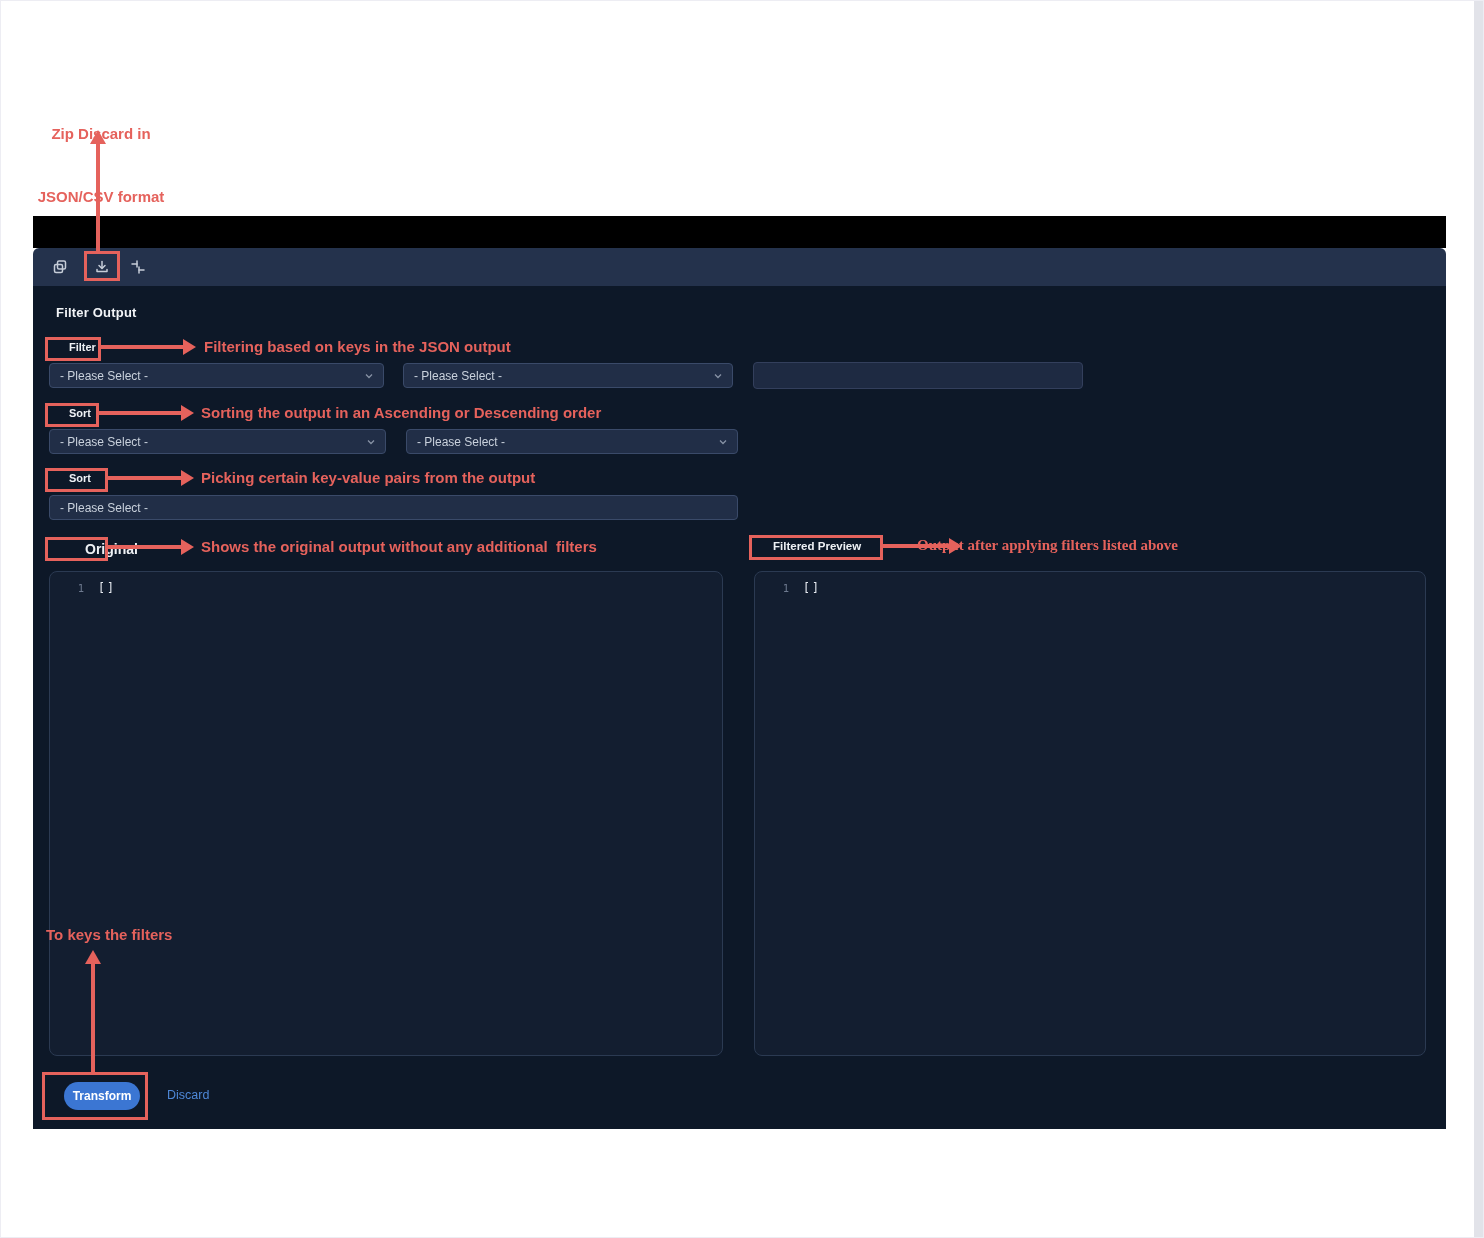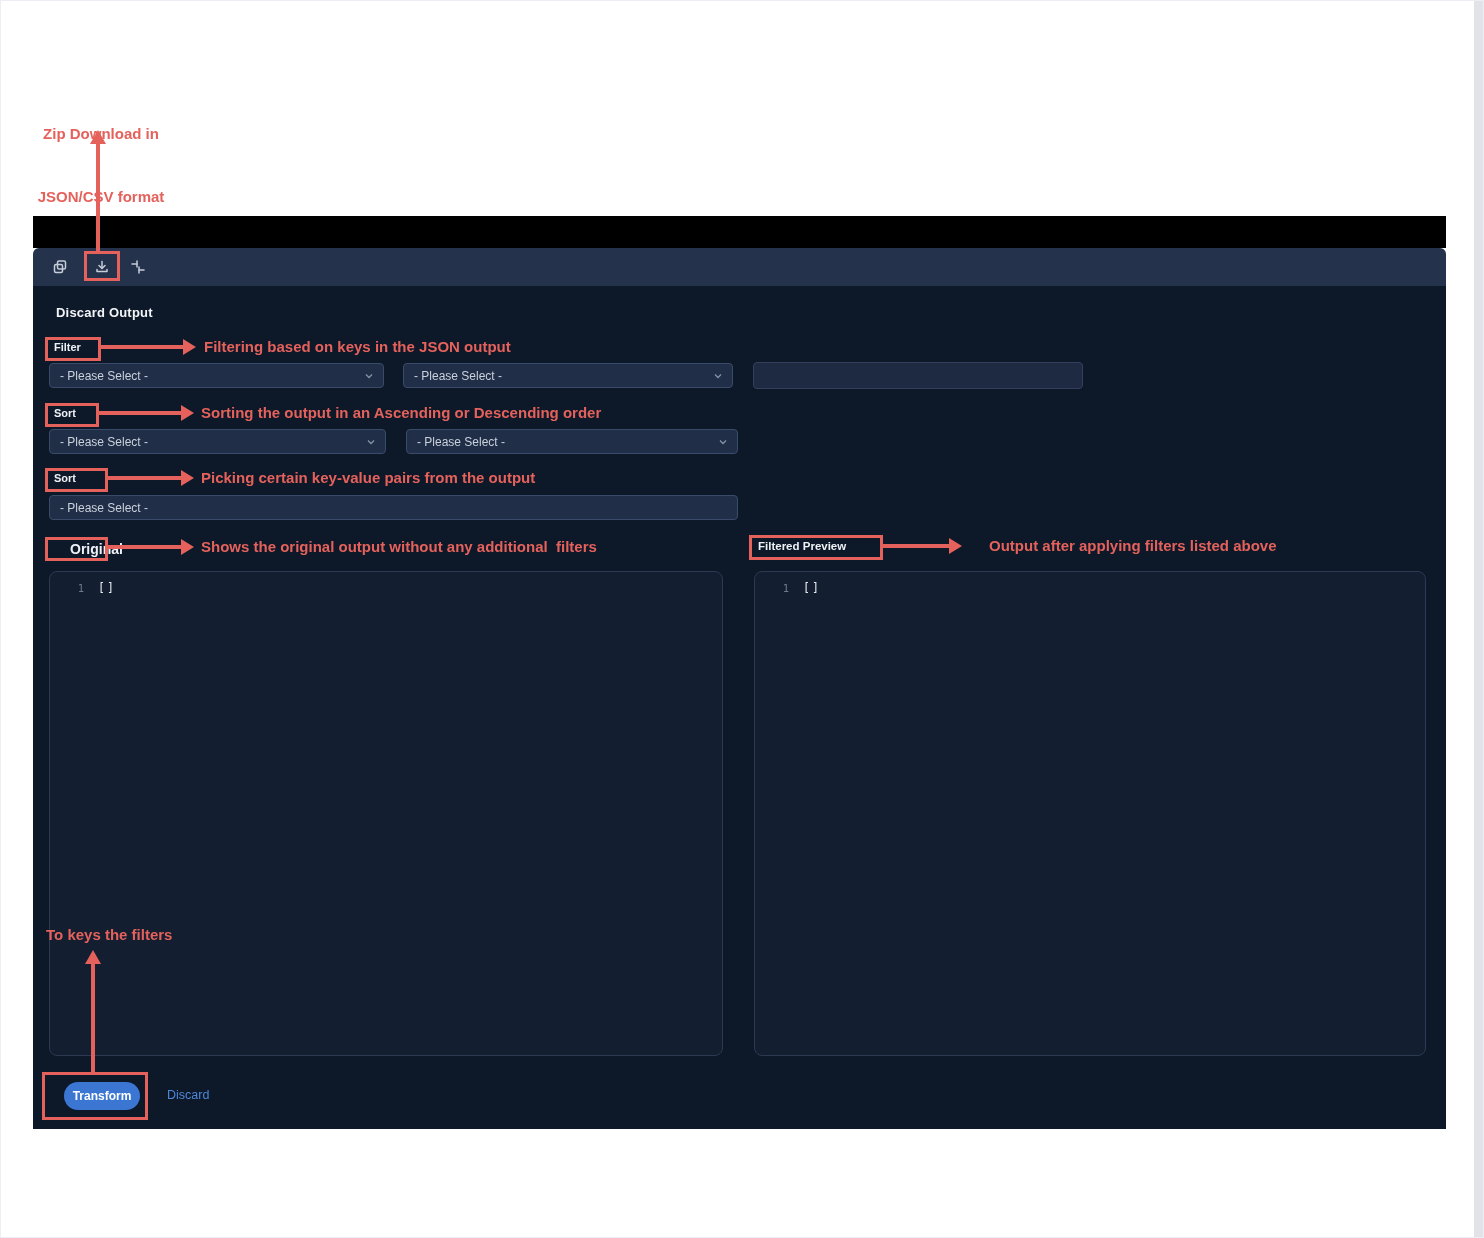--- a/index.html
+++ b/index.html
@@ -8,21 +8,21 @@
   .scrollbar-strip{position:absolute;right:0;top:0;width:9px;height:1238px;background:#e2e3e9;}
 
   
   .titlebar{position:absolute;left:32px;top:215px;width:1413px;height:32px;background:#000;}
   .toolbar{position:absolute;left:32px;top:247px;width:1413px;height:38px;background:#24324c;border-radius:6px 6px 0 0;}
   .panel-body{position:absolute;left:32px;top:285px;width:1413px;height:843px;background:#0d1828;}
   .tool-btn{position:absolute;top:9px;width:22px;height:22px;display:flex;align-items:center;justify-content:center;cursor:pointer;background:none;border:none;padding:0;}
   .tool-btn svg{stroke:#c6cdd8;fill:none;stroke-width:1.5;stroke-linecap:round;stroke-linejoin:round;}
 
   .panel-title{position:absolute;left:55px;top:304px;font-size:13px;font-weight:bold;color:#f2f4f7;letter-spacing:.2px;}
-  .field-label{position:absolute;font-size:11px;font-weight:bold;color:#eef1f5;}
+  .field-label{position:absolute;font-size:11px;font-weight:bold;color:#eef1f5;margin-left:15px;}
   .select{position:absolute;height:25px;background:#212e47;border:1px solid #3a4a69;border-radius:4px;
           display:flex;align-items:center;padding:0 10px;box-sizing:border-box;font-size:12px;color:#c9d1dc;cursor:pointer;}
   .select .chev{position:absolute;right:8px;top:6px;}
   .text-input{position:absolute;height:27px;background:#1e2a42;border:1px solid #333f5c;border-radius:4px;
           box-sizing:border-box;color:#c9d1dc;font-size:12px;padding:0 10px;outline:none;}
   .editor{position:absolute;background:#131e30;border:1px solid #2b3a52;border-radius:8px;box-sizing:border-box;
           font-family:"DejaVu Sans Mono",monospace;font-size:11.5px;padding-top:9px;cursor:text;}
   .code-line{display:flex;align-items:baseline;}
   .code-line .ln{width:34px;text-align:right;color:#6e7a8f;font-size:10.5px;}
   .code-line .code{margin-left:14px;color:#e6eaf0;letter-spacing:2px;}
@@ -71,21 +71,21 @@
             <path d="M8 3 V9"></path>
           <path d="M10 9 V15"></path>
             <path d="M10 12 H15"></path>
         </svg>
       </span>
     </button>
   </div>
 
   <div class="panel-body"></div>
 
-  <div class="panel-title">Discard Output</div>
+  <div class="panel-title">Filter Output</div>
 
   <div class="field-label" style="left:53px;top:340px;">Filter</div>
   <div class="select" style="left:48px;top:362px;width:335px;">
     <span>- Please Select -</span>
     <span class="chev">
       <svg width="12" height="12" viewBox="0 0 12 12">
           <path d="M3 4.5 L6 7.5 L9 4.5" stroke="#8792a5" fill="none" stroke-width="1.3"></path>
         </svg>
     </span>
   </div>
@@ -135,21 +135,21 @@
     <div class="code-line">
       <span class="ln">1</span>
       <span class="code">[]</span>
     </div>
   </div>
 
   <button class="btn-transform">Transform</button>
   <span class="link-discard">Discard</span>
 
   <div class="ann-text" style="left:20px;top:80px;width:160px;text-align:center;line-height:21px;">
-    <div>Zip Download in</div>
+    <div>Zip Discard in</div>
     <div>JSON/CSV format</div>
   </div>
   <div class="head-up" style="left:89px;top:129px;"></div>
   <div class="shaft-v" style="left:95px;top:142px;height:108px;"></div>
   <div class="ann-box" style="left:83px;top:250px;width:36px;height:30px;"></div>
 
   <div class="ann-box" style="left:44px;top:336px;width:56px;height:24px;"></div>
   <div class="shaft-h" style="left:100px;top:344px;width:82px;"></div>
   <div class="head-right" style="left:182px;top:338px;"></div>
   <div class="ann-text" style="left:203px;top:337px;">Filtering based on keys in the JSON output</div>
@@ -165,21 +165,21 @@
   <div class="ann-text" style="left:200px;top:468px;">Picking certain key-value pairs from the output</div>
 
   <div class="ann-box" style="left:44px;top:536px;width:63px;height:24px;"></div>
   <div class="shaft-h" style="left:107px;top:544px;width:73px;"></div>
   <div class="head-right" style="left:180px;top:538px;"></div>
   <div class="ann-text" style="left:200px;top:537px;">Shows the original output without any additional  filters</div>
 
   <div class="ann-box" style="left:748px;top:534px;width:134px;height:25px;"></div>
   <div class="shaft-h" style="left:882px;top:543px;width:66px;"></div>
   <div class="head-right" style="left:948px;top:537px;"></div>
-  <div class="ann-text" style="left:988px;top:536px;">Output after applying filters listed above</div>
+  <div class="ann-text" style="left:916px;top:536px;font-family:Liberation Serif, serif;">Output after applying filters listed above</div>
 
   <div class="ann-text" style="left:45px;top:925px;">To keys the filters</div>
   <div class="head-up" style="left:84px;top:949px;"></div>
   <div class="shaft-v" style="left:90px;top:962px;height:109px;"></div>
   <div class="ann-box" style="left:41px;top:1071px;width:106px;height:48px;"></div>
 
   <div class="scrollbar-strip"></div>
 </div>
 
 </body></html>

